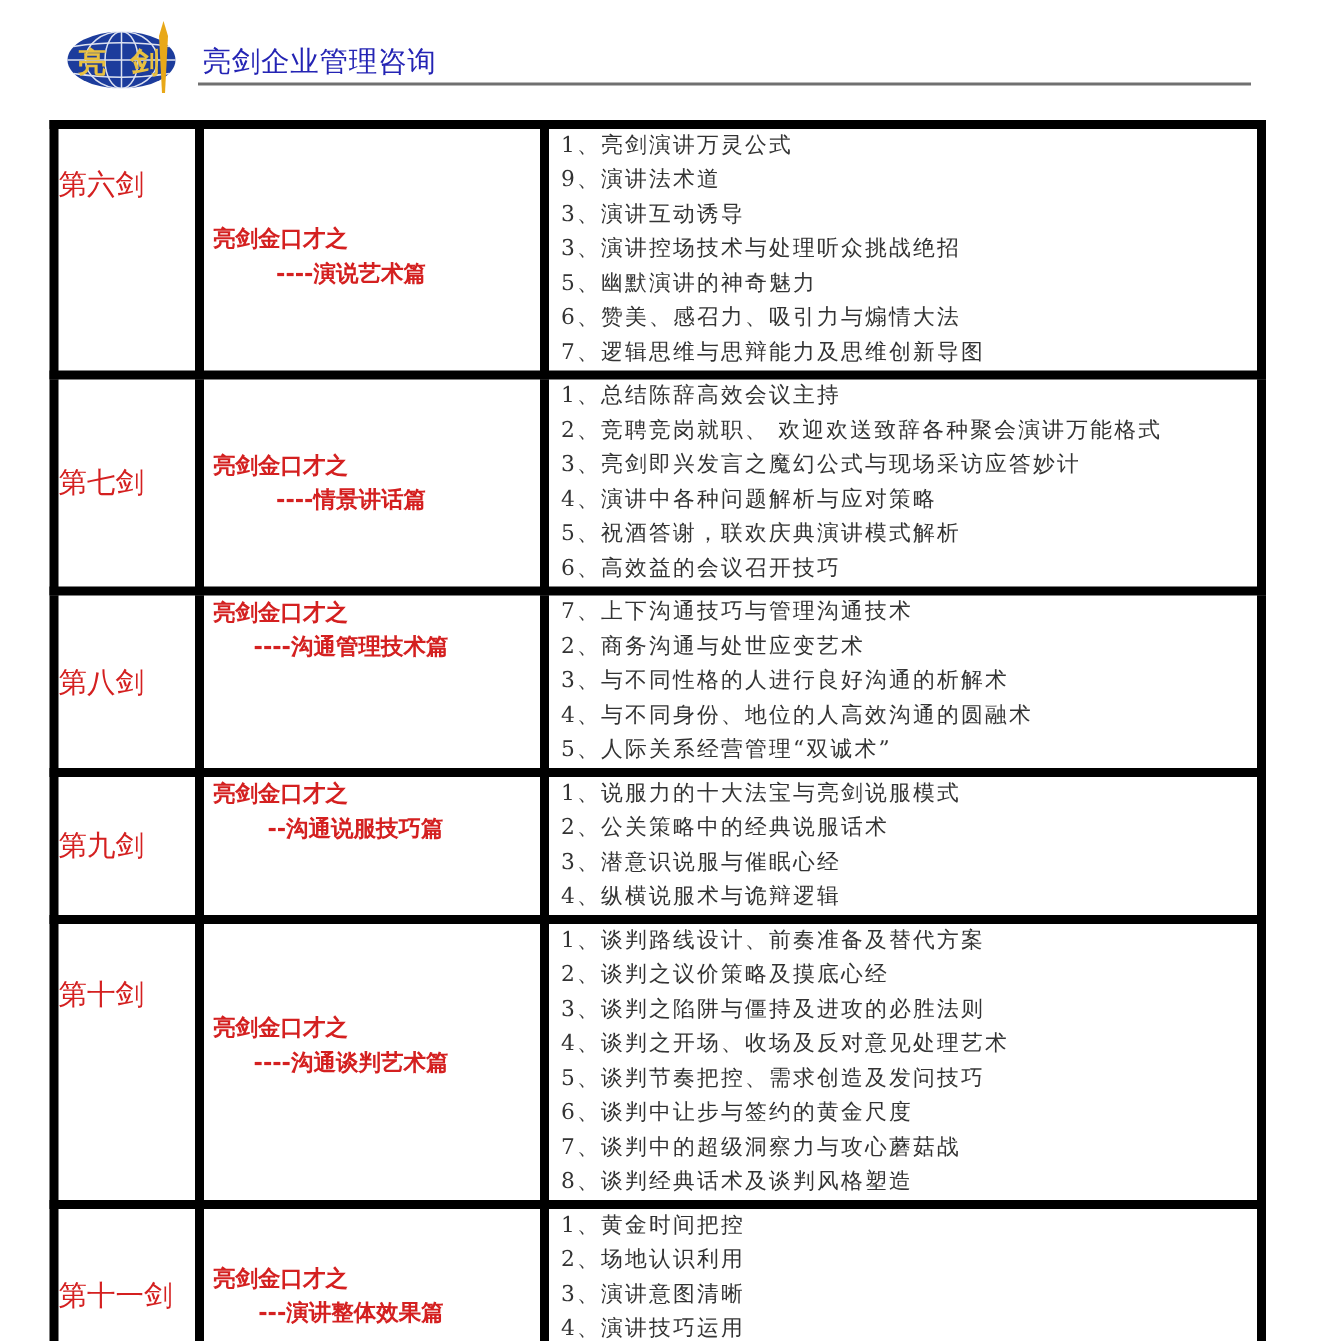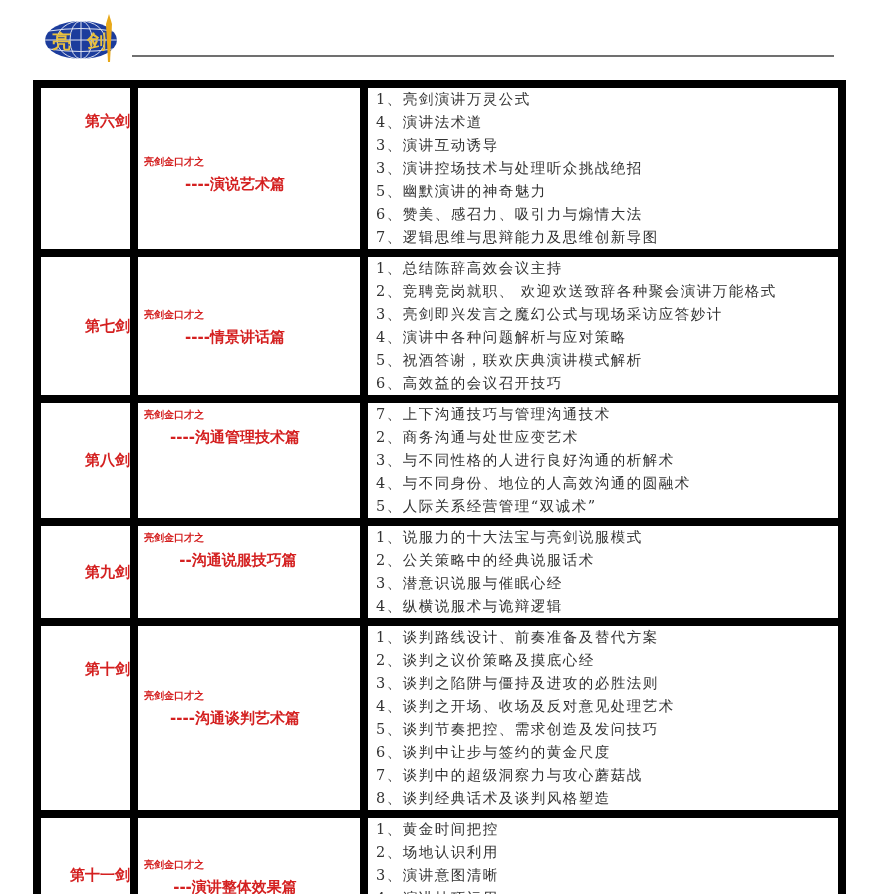--- a/index.html
+++ b/index.html
@@ -23,31 +23,31 @@
       font-family: "DejaVu Serif", serif;
     }
     .header-rule {
       position: absolute; left: 132px; top: 55px; width: 702px; height: 2px; background: #707070;
     }
     .table-wrap { position: absolute; left: 33px; top: 80px; width: 805px; }
     table {
       border-collapse: collapse; width: 805px; table-layout: fixed;
     }
     td {
-      border: 8px solid #000000; padding: 0; vertical-align: middle;
+      border: 6px solid #000000; padding: 0; vertical-align: middle;
     }
     col.c1 { width: 97px; }
     col.c2 { width: 230px; }
     col.c3 { width: 478px; }
     .sword {
-      color: #d42020; font-size: 15px; text-align: right; font-weight: bold;
+      color: #d42020; font-size: 19px; text-align: left; font-weight: normal;
       font-family: "DejaVu Sans", sans-serif;
     }
     .title-cell { position: relative; color: #d42020; font-family: "DejaVu Sans", sans-serif; font-weight: bold; }
-    .title-cell .t1 { display: block; font-size: 10px; padding-left: 6px; line-height: 23px; }
+    .title-cell .t1 { display: block; font-size: 15px; padding-left: 6px; line-height: 23px; }
     .title-cell .t2 { display: block; font-size: 15px; text-align: center; padding-right: 28px; line-height: 23px; }
     .items { padding-left: 8px; }
     .item {
       font-size: 14.5px; color: #333333; line-height: 23px; height: 23px; white-space: nowrap;
       letter-spacing: 1.5px; font-family: "DejaVu Serif", serif;
     }
     .top-align { vertical-align: top; }
   </style>
 </head>
 <body>
@@ -62,20 +62,21 @@
         <line x1="38" y1="7" x2="38" y2="45"></line>
         <line x1="2" y1="26" x2="74" y2="26"></line>
         <path d="M6 17 Q38 12 70 17"></path>
         <path d="M6 35 Q38 40 70 35"></path>
       </g>
       <text x="9" y="34" font-size="19" fill="#e8c040" font-family="DejaVu Serif, serif" font-weight="bold">亮</text>
       <text x="44" y="34" font-size="19" fill="#e8c040" font-family="DejaVu Serif, serif" font-weight="bold">剑</text>
       <polygon points="66,0 69,10 67,48 65,48 63,10" fill="#e8a818"></polygon>
     </svg>
   </div>
+  <div class="company-name">亮剑企业管理咨询</div>
   <div class="header-rule"></div>
 </div>
 
 <div class="table-wrap">
   <table>
     <colgroup>
         <col class="c1">
         <col class="c2">
         <col class="c3">
       </colgroup>
@@ -84,21 +85,21 @@
       <tr style="height:162px">
         <td class="sword" style="vertical-align:top;padding-top:24px">
           <span>第六剑</span>
         </td>
         <td class="title-cell" style="padding-top:8px">
           <span class="t1">亮剑金口才之</span>
           <span class="t2">----演说艺术篇</span>
         </td>
         <td class="items">
           <div class="item">1、亮剑演讲万灵公式</div>
-          <div class="item">4、演讲法术道</div>
+          <div class="item">9、演讲法术道</div>
           <div class="item">3、演讲互动诱导</div>
           <div class="item">3、演讲控场技术与处理听众挑战绝招</div>
           <div class="item">5、幽默演讲的神奇魅力</div>
           <div class="item">6、赞美、感召力、吸引力与煽情大法</div>
           <div class="item">7、逻辑思维与思辩能力及思维创新导图</div>
         </td>
       </tr>
 
       <tr style="height:139px">
         <td class="sword">

